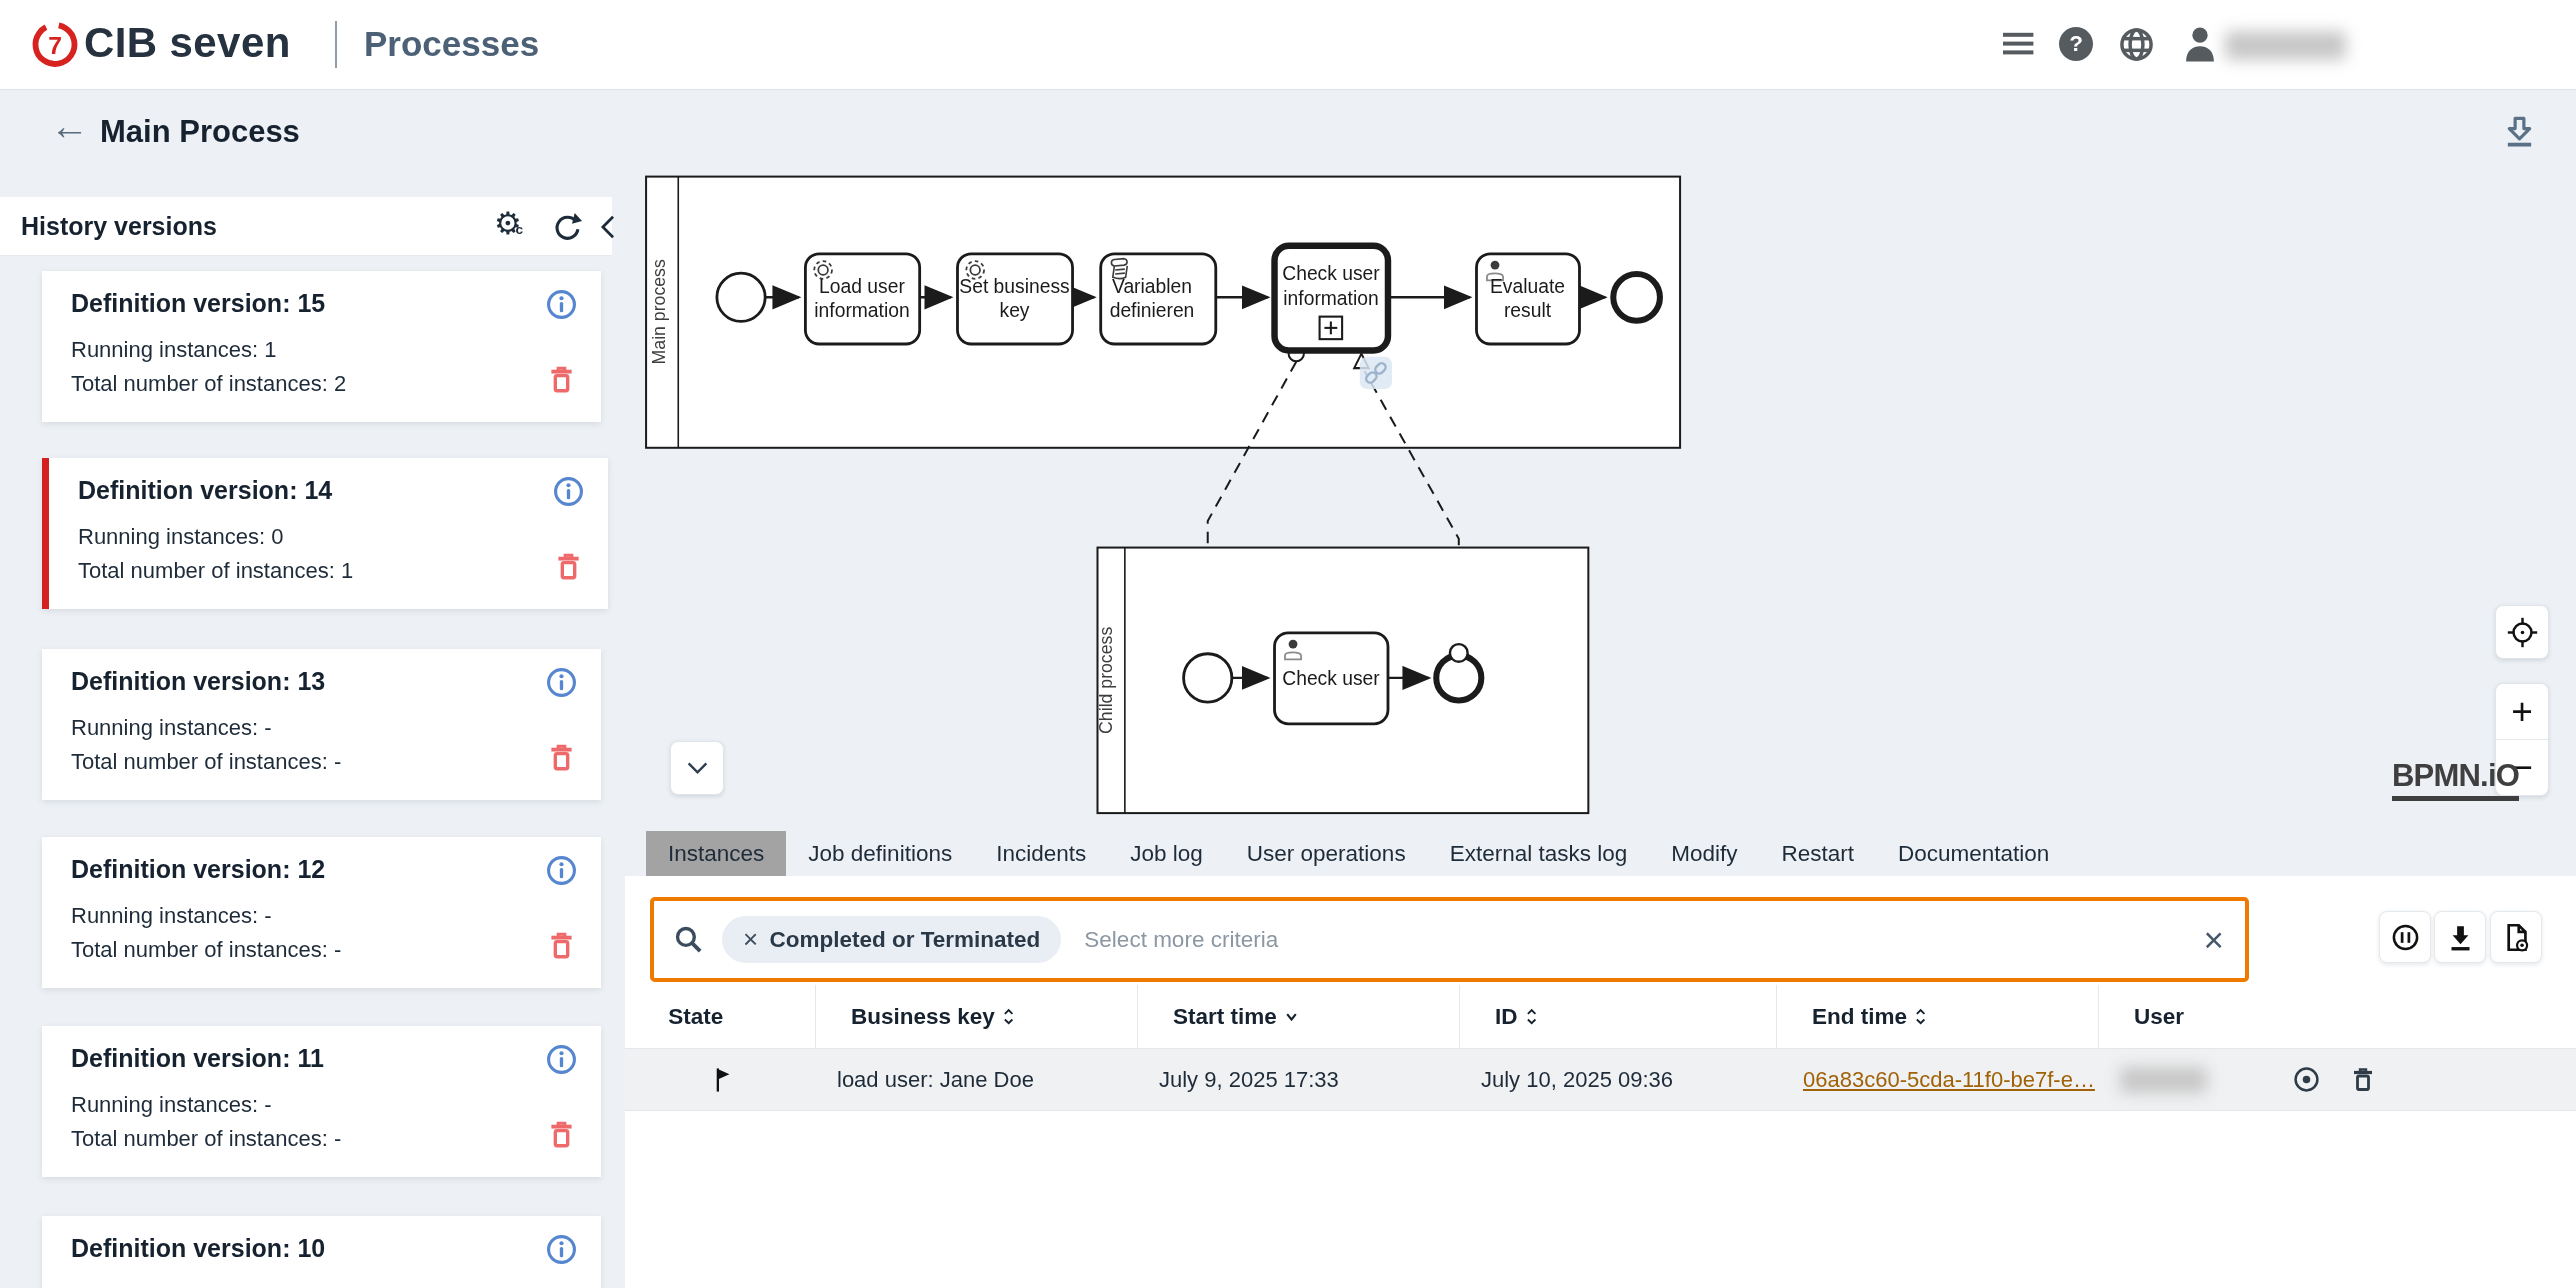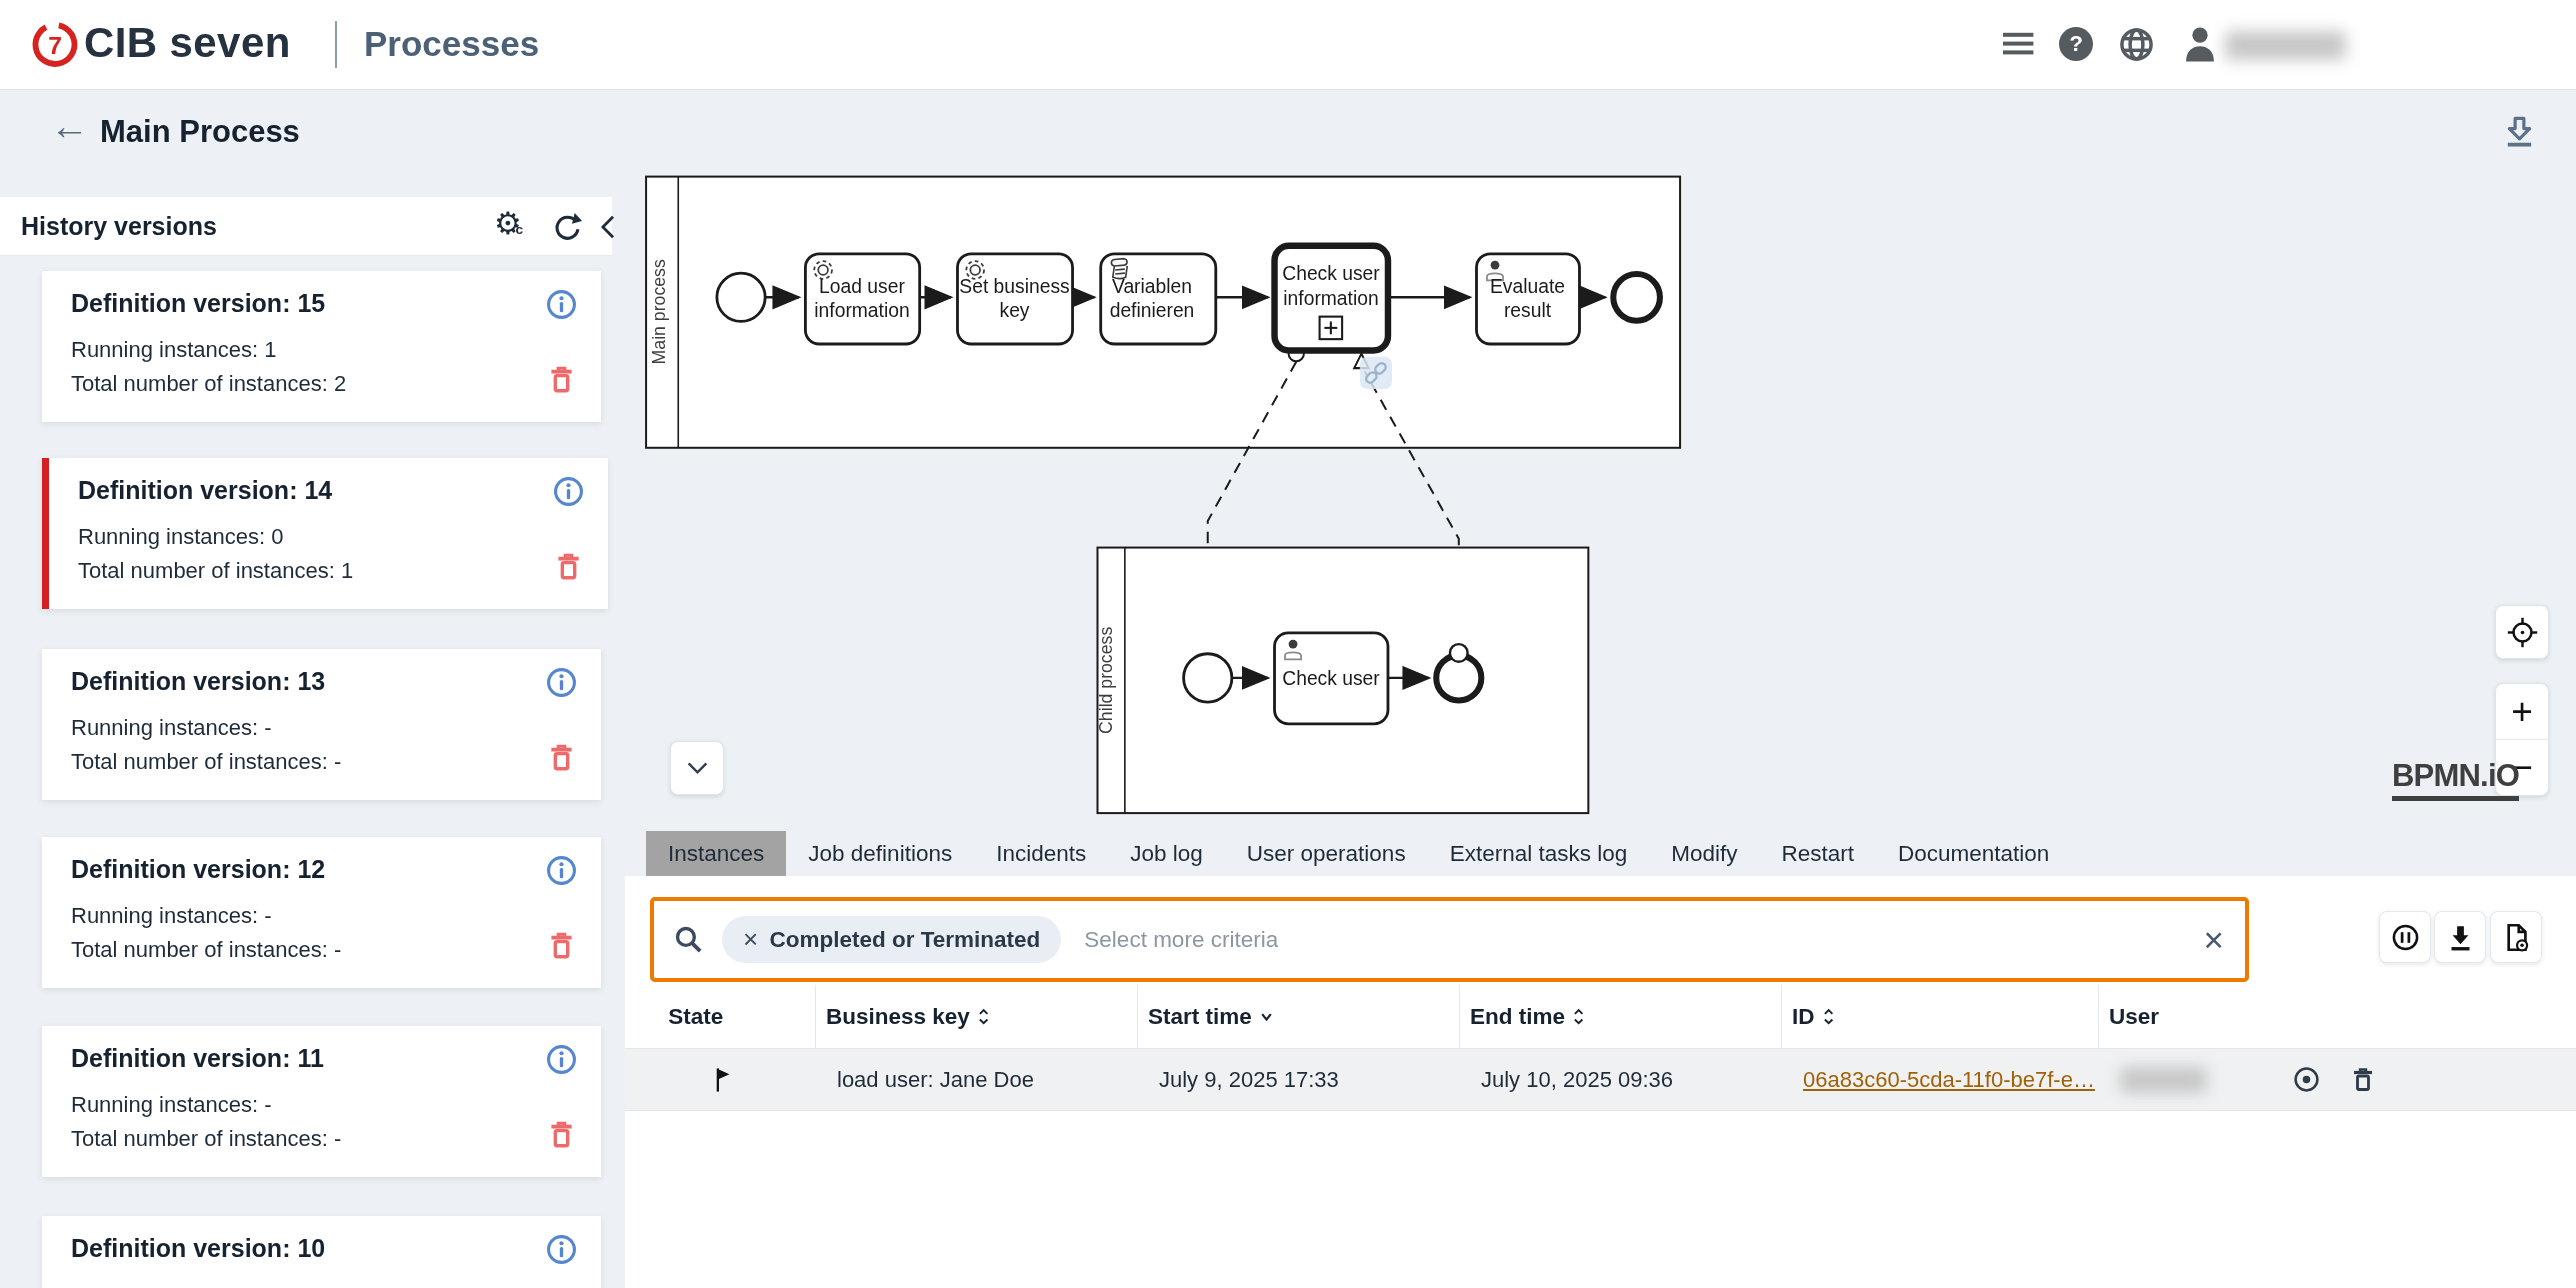--- a/index.html
+++ b/index.html
@@ -50,21 +50,21 @@
   .chip-x{font-size:26px;font-weight:400;color:#3e4e5e}
   #criteria-input{border:none;outline:none;flex:1;font-size:22.5px;color:#1e2b39;margin-left:21px;
                   font-family:"Liberation Sans",sans-serif;background:transparent}
   #criteria-input::placeholder{color:#8b97a3}
   .clear-x{font-size:35px;color:#46586a;margin-right:21px;line-height:1;cursor:pointer}
   .sqbtn{position:absolute;width:50px;height:50px;background:#fff;border:0.8px solid #e3e8ee;border-radius:8px;
          box-shadow:0 1.6px 4px rgba(20,40,60,.10);display:flex;align-items:center;justify-content:center;z-index:5}
   
   #thead{left:649px;top:985px;width:1926px;height:63px;display:flex;z-index:4;background:#fff}
   .th{display:flex;align-items:center;gap:8px;font-size:22.5px;font-weight:700;color:#16222f;
-      border-left:1.6px solid #e3e8ed;padding-left:10px;box-sizing:border-box}
+      border-left:1.6px solid #e3e8ed;padding-left:35px;box-sizing:border-box}
   .th:first-child{border-left:none;padding-left:19.3px}
   #trow{left:625px;top:1048px;width:1951px;height:61px;background:#f0f1f3;
         border-top:1.6px solid #e3e7eb;border-bottom:1.6px solid #e3e7eb;display:flex;z-index:4}
   .td{display:flex;align-items:center;font-size:22px;color:#1e2b39;padding-left:21px;box-sizing:border-box}
   .id-link{color:#a16207;text-decoration:underline;cursor:pointer}
   .redact{background:#c7c7c7;filter:blur(7.2px);border-radius:4.8px}
 </style>
 </head>
 <body>
 
@@ -384,34 +384,34 @@
         <polyline points="2,7 6,3 10,7" fill="none" stroke="#17222e" stroke-width="2"></polyline>
         <polyline points="2,13 6,17 10,13" fill="none" stroke="#17222e" stroke-width="2"></polyline>
       </svg>
   </div>
   <div class="th" style="width:322px">
     <span>Start time</span>
     <svg width="13" height="9.7" viewBox="0 0 12 9">
         <polyline points="2,2 6,7 10,2" fill="none" stroke="#17222e" stroke-width="2"></polyline>
       </svg>
   </div>
+  <div class="th" style="width:317px">
+    <span>ID</span>
+    <svg width="11.3" height="19.3" viewBox="0 0 12 20">
+        <polyline points="2,7 6,3 10,7" fill="none" stroke="#17222e" stroke-width="2"></polyline>
+        <polyline points="2,13 6,17 10,13" fill="none" stroke="#17222e" stroke-width="2"></polyline>
+      </svg>
+  </div>
   <div class="th" style="width:322px">
     <span>End time</span>
     <svg width="11.3" height="19.3" viewBox="0 0 12 20">
         <polyline points="2,7 6,3 10,7" fill="none" stroke="#17222e" stroke-width="2"></polyline>
         <polyline points="2,13 6,17 10,13" fill="none" stroke="#17222e" stroke-width="2"></polyline>
       </svg>
   </div>
-  <div class="th" style="width:317px">
-    <span>ID</span>
-    <svg width="11.3" height="19.3" viewBox="0 0 12 20">
-        <polyline points="2,7 6,3 10,7" fill="none" stroke="#17222e" stroke-width="2"></polyline>
-        <polyline points="2,13 6,17 10,13" fill="none" stroke="#17222e" stroke-width="2"></polyline>
-      </svg>
-  </div>
   <div class="th" style="width:159px">
     <span>User</span>
   </div>
 </div>
 
 <div id="trow" class="abs">
   <div class="td" style="width:191px;padding-left:89px">
     <svg width="19.3" height="26" viewBox="0 0 20 26">
       <line x1="4" y1="1" x2="4" y2="25" stroke="#111" stroke-width="2.4"></line>
       <polygon points="5,2 16,7 5,12" fill="#111"></polygon>

